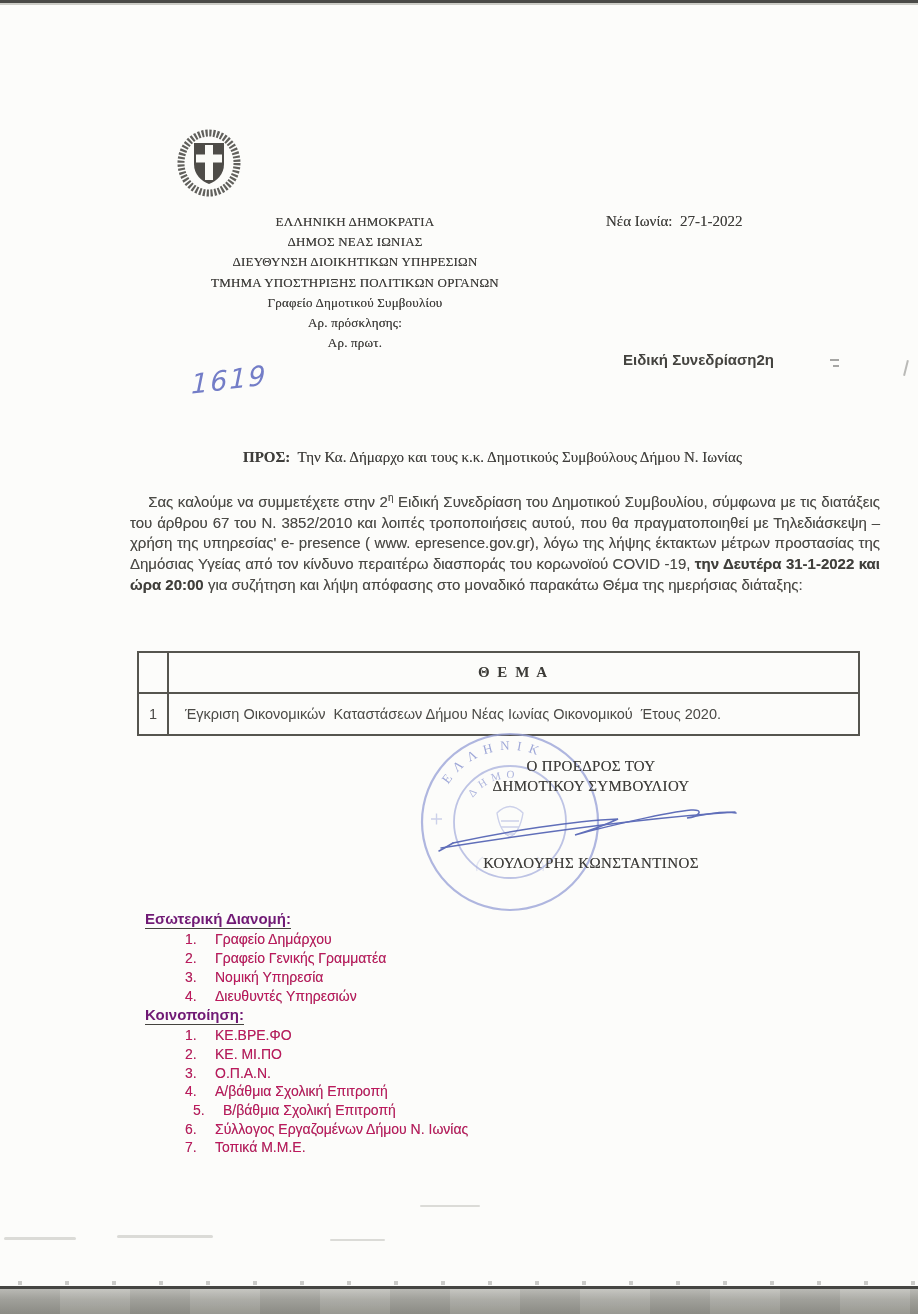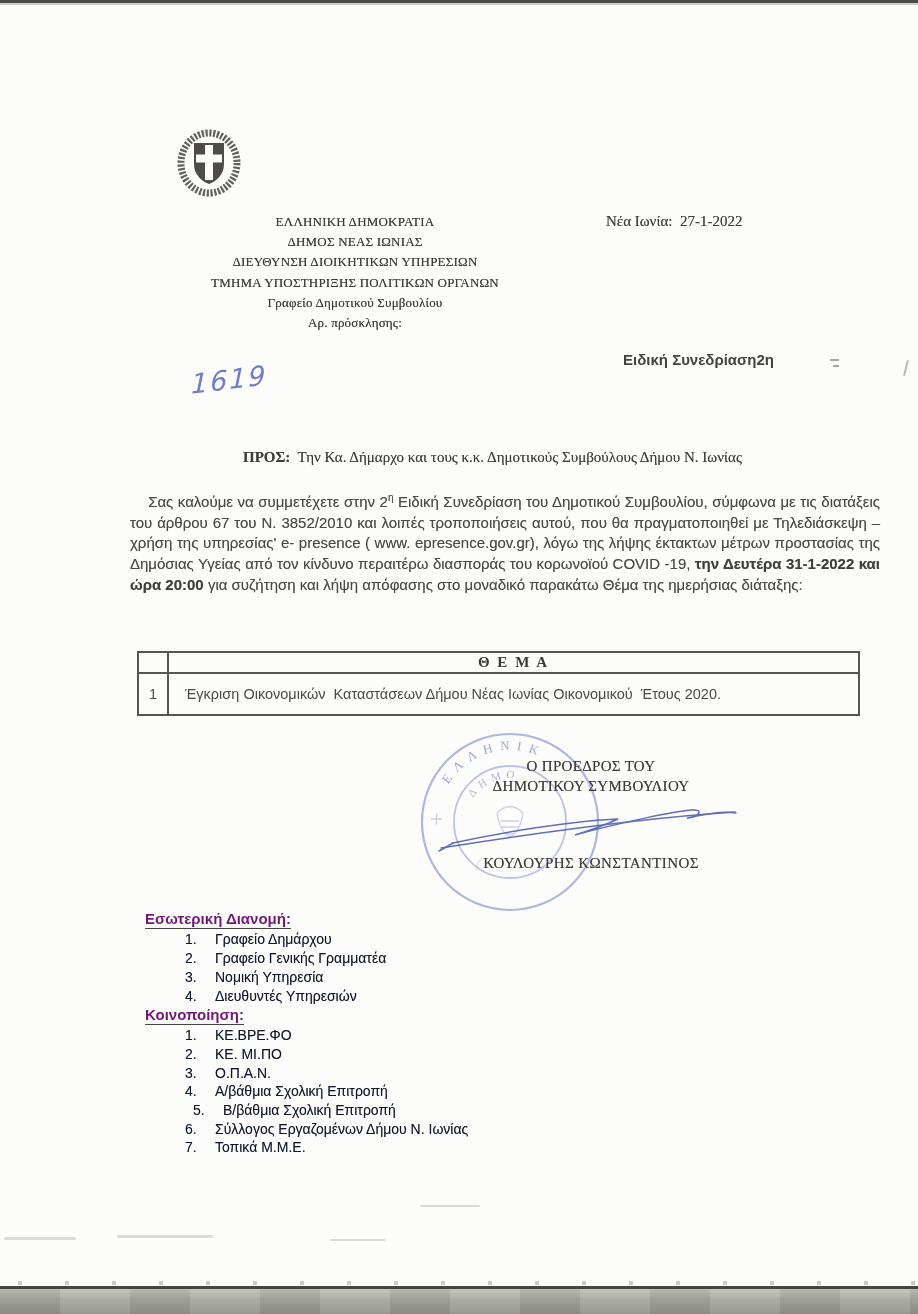--- a/index.html
+++ b/index.html
@@ -55,40 +55,40 @@
   .body-paragraph .b{font-weight:bold;color:#403f3b;}
   .body-paragraph sup{font-size:10px;line-height:0;}
 
   
   .agenda-table{position:absolute;left:137px;top:651px;width:723px;
     border-collapse:collapse;table-layout:fixed;
     font-family:"Liberation Sans", sans-serif;color:#4b4a46;}
   .agenda-table td,.agenda-table th{border:2px solid #56554f;}
   .agenda-table .col-num{width:28px;}
   .agenda-table thead th{height:19px;font-family:"Liberation Serif", serif;
-    font-weight:bold;font-size:15px;letter-spacing:2px;color:#3c3b37;padding:0 0;}
+    font-weight:bold;font-size:15px;letter-spacing:2px;color:#3c3b37;padding:10px 0;}
   .agenda-table tbody td{height:38px;font-size:14.5px;}
   .agenda-table .cell-num{text-align:center;}
   .agenda-table .cell-text{padding-left:16px;white-space:pre-wrap;}
 
   
   .stamp{position:absolute;left:417px;top:729px;}
   .sig-title{position:absolute;left:455px;top:756px;width:272px;text-align:center;
     font-size:15px;line-height:20px;letter-spacing:.3px;
     text-shadow:0 0 .5px rgba(62,61,58,.6);}
   .signature-svg{position:absolute;left:433px;top:790px;}
   .sig-name{position:absolute;left:440px;top:855px;width:302px;text-align:center;
     font-size:15px;letter-spacing:.4px;text-shadow:0 0 .5px rgba(62,61,58,.6);}
 
   
   .list-heading{position:absolute;left:145px;
     font-family:"Liberation Sans", sans-serif;font-weight:bold;font-size:15px;color:#701a75;}
   .list-heading .u{border-bottom:1.6px solid #45443f;padding-bottom:1px;}
   .list-item{position:absolute;left:185px;
-    font-family:"Liberation Sans", sans-serif;font-size:14px;color:#0f172a;
+    font-family:"Liberation Sans", sans-serif;font-size:14px;color:#be185d;
     text-shadow:0 0 .4px rgba(80,79,74,.5);}
   .list-item .num{display:inline-block;width:30px;}
 </style>
 </head>
 <body>
 
 <div class="page">
 
   <div class="edge-top"></div>
   <div class="edge-top-soft"></div>
@@ -110,20 +110,21 @@
     </svg>
   </div>
 
   <div class="header-block">
     <div>ΕΛΛΗΝΙΚΗ ΔΗΜΟΚΡΑΤΙΑ</div>
     <div>ΔΗΜΟΣ ΝΕΑΣ ΙΩΝΙΑΣ</div>
     <div>ΔΙΕΥΘΥΝΣΗ ΔΙΟΙΚΗΤΙΚΩΝ ΥΠΗΡΕΣΙΩΝ</div>
     <div>ΤΜΗΜΑ ΥΠΟΣΤΗΡΙΞΗΣ ΠΟΛΙΤΙΚΩΝ ΟΡΓΑΝΩΝ</div>
     <div>Γραφείο Δημοτικού Συμβουλίου</div>
     <div>Αρ. πρόσκλησης:</div>
+    <div>Αρ. πρωτ.</div>
   </div>
 
   <div class="protocol-number">1619</div>
 
   <div class="date-line">Νέα Ιωνία:  27-1-2022</div>
   <div class="session-label">Ειδική Συνεδρίαση2η</div>
 
   <div class="artifact a-dash" style="left:830px;top:359px;"></div>
   <div class="artifact a-dash" style="left:833px;top:365px;width:6px;"></div>
   <div class="artifact a-slash" style="left:905px;top:360px;"></div>

